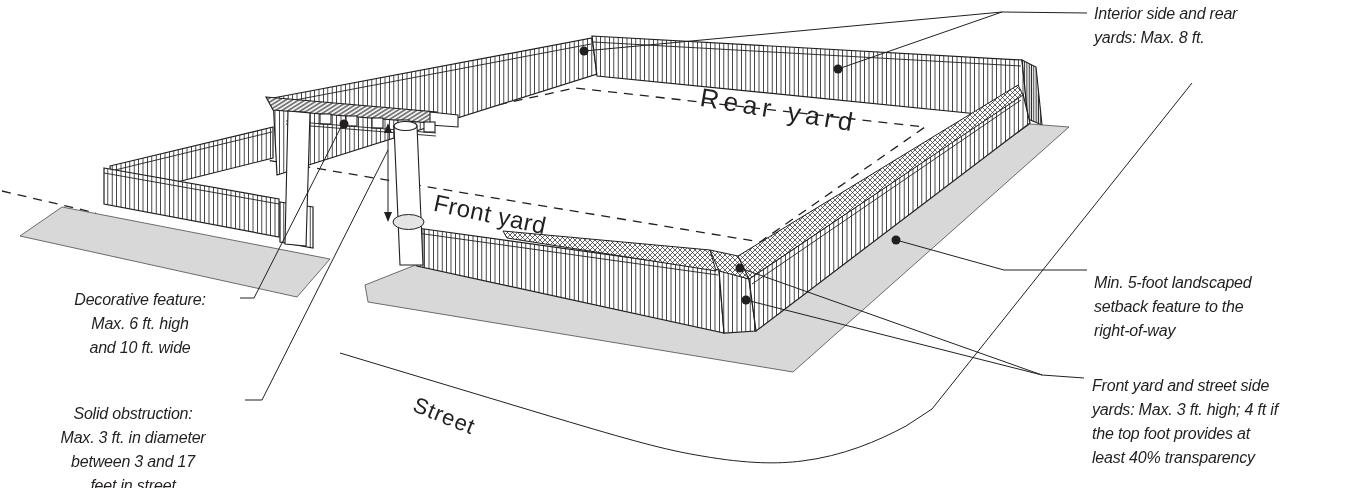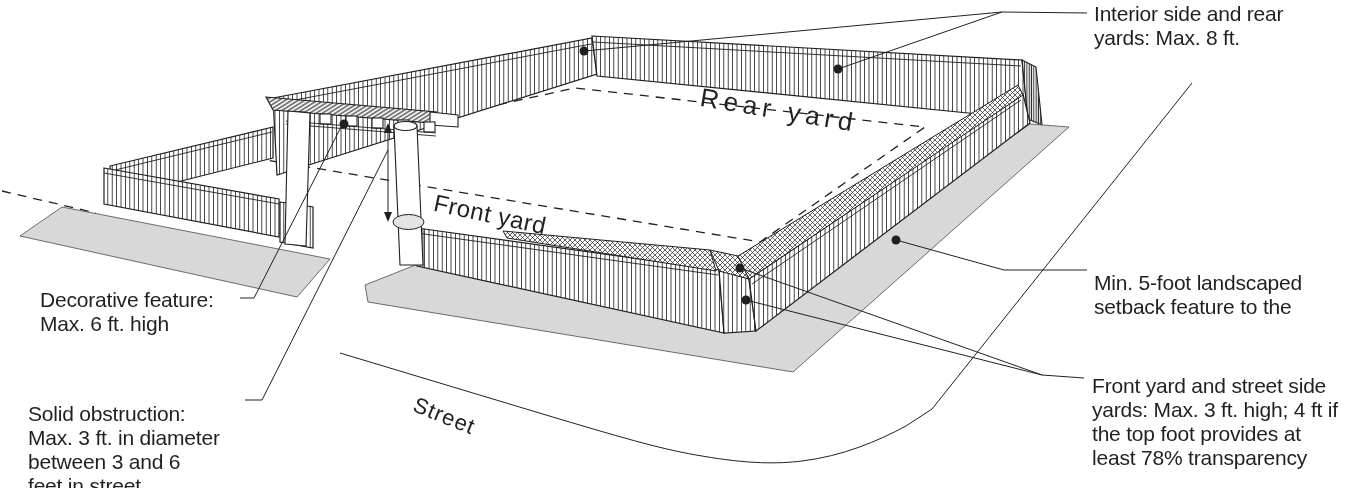--- a/index.html
+++ b/index.html
@@ -4,24 +4,24 @@
 <style>
   :root { --ink:#231f20; --gray:#d8d8d8; }
   html,body { margin:0; padding:0; background:#fff; }
   #stage {
     position:relative; width:1359px; height:488px; overflow:hidden;
     background:#fff; color:var(--ink);
     font-family:"Liberation Sans", sans-serif;
   }
   #art { position:absolute; inset:0; color:var(--ink); }
   .callout {
-    position:absolute; font-size:21px; line-height:24px; color:var(--ink);
-    letter-spacing:-0.2px; white-space:nowrap;
+    position:absolute; font-size:16px; line-height:24px; color:var(--ink);
+    letter-spacing:-0.2px; white-space:nowrap;font-style:italic;
   }
-  .callout.right { text-align:left; }
+  .callout.right { text-align:center; }
   .yardlabel {
     position:absolute; color:var(--ink); transform-origin:left top; white-space:nowrap;
   }
   #rear-yard-label  { left:703px; top:82px;  font-size:26px; letter-spacing:5px;  transform:rotate(9.5deg); }
   #front-yard-label { left:437px; top:189px; font-size:24px; letter-spacing:0.5px; transform:rotate(12deg); }
   #street-label     { left:419px; top:392px; font-size:22px; letter-spacing:1px;  transform:rotate(22deg); }
   .fence  { fill:url(#vh);  stroke:var(--ink); stroke-width:1.2; }
   .fenced { fill:url(#vhd); stroke:var(--ink); stroke-width:1.1; }
   .lattice{ fill:url(#xh);  stroke:var(--ink); stroke-width:1; }
   .slab   { fill:url(#dh);  stroke:var(--ink); stroke-width:1.2; }
@@ -165,34 +165,36 @@
   <div id="street-label" class="yardlabel">Street</div>
 
   <div class="callout" style="left:1094px; top:2px;">
     <div>Interior side and rear</div>
     <div>yards: Max. 8 ft.</div>
   </div>
 
   <div class="callout" style="left:1094px; top:271px;">
     <div>Min. 5-foot landscaped</div>
     <div>setback feature to the</div>
+    <div>right-of-way</div>
   </div>
 
   <div class="callout" style="left:1092px; top:374px;">
     <div>Front yard and street side</div>
     <div>yards: Max. 3 ft. high; 4 ft if</div>
     <div>the top foot provides at</div>
-    <div>least 78% transparency</div>
+    <div>least 40% transparency</div>
   </div>
 
   <div class="callout right" style="left:40px; top:288px; width:200px;">
     <div>Decorative feature:</div>
     <div>Max. 6 ft. high</div>
+    <div>and 10 ft. wide</div>
   </div>
 
   <div class="callout right" style="left:28px; top:386px; width:210px;margin-top:16px;">
     <div>Solid obstruction:</div>
     <div>Max. 3 ft. in diameter</div>
-    <div>between 3 and 6</div>
+    <div>between 3 and 17</div>
     <div>feet in street</div>
   </div>
 
 </div>
 
 </body></html>

